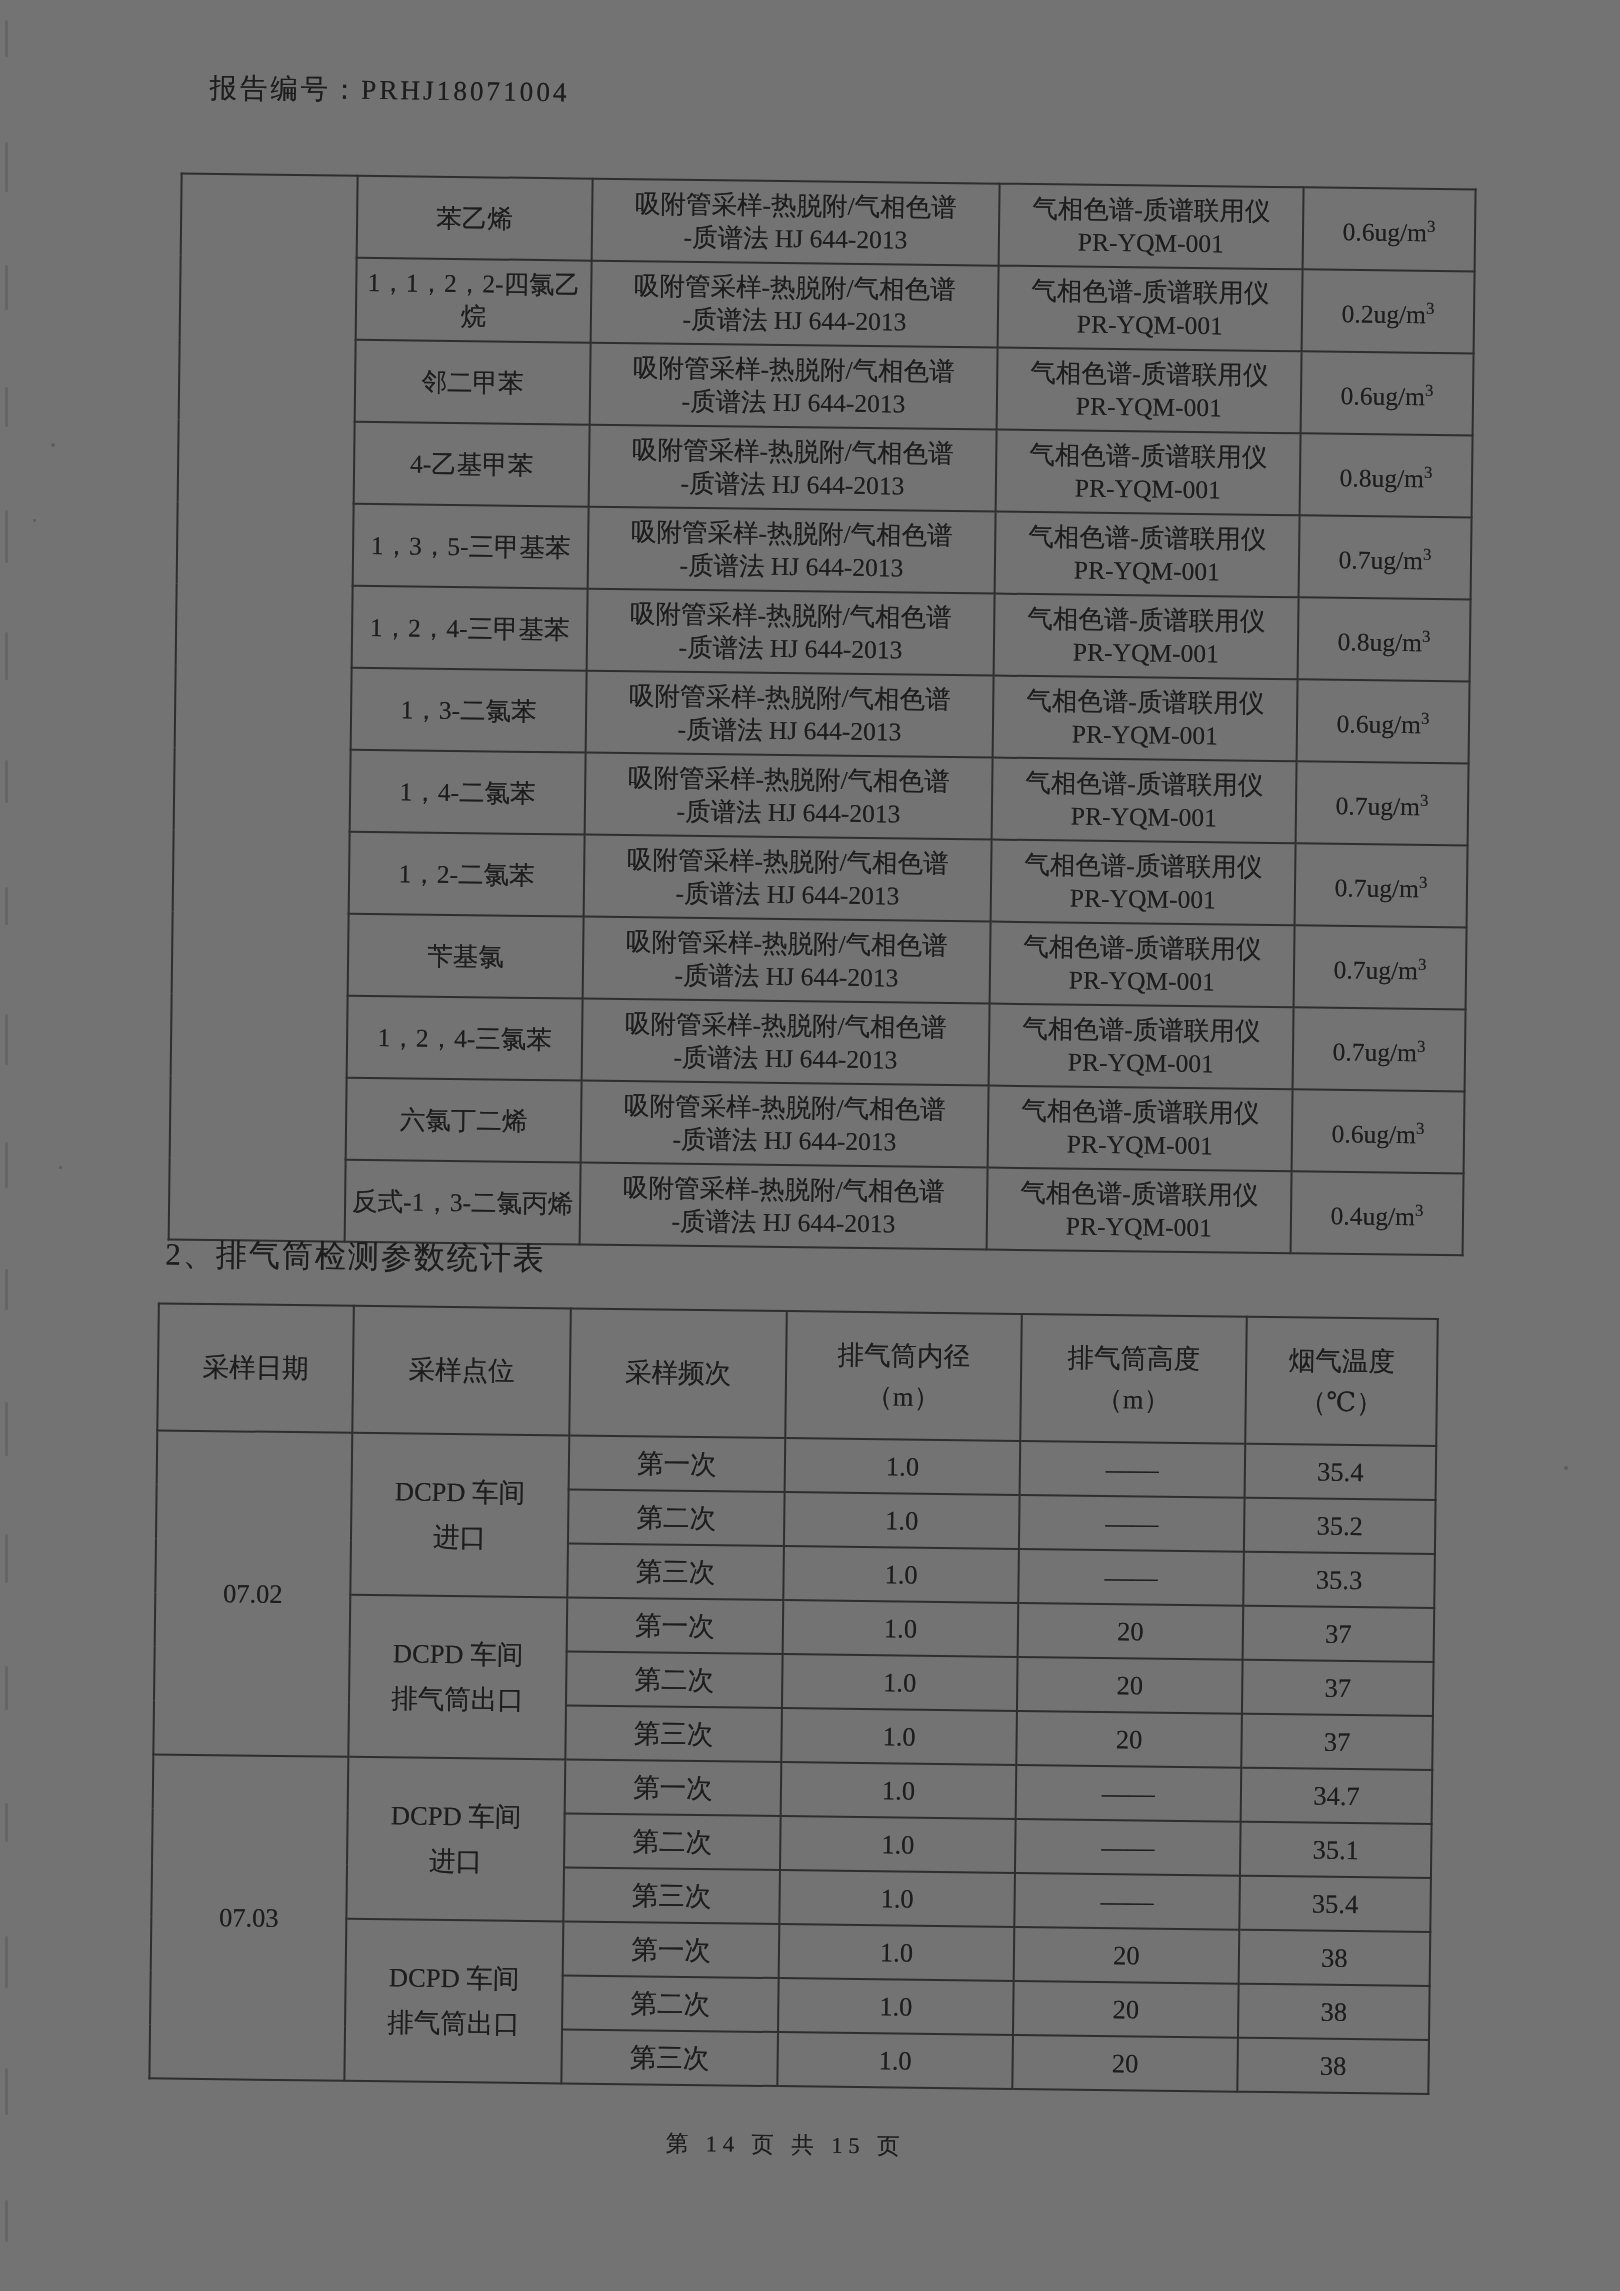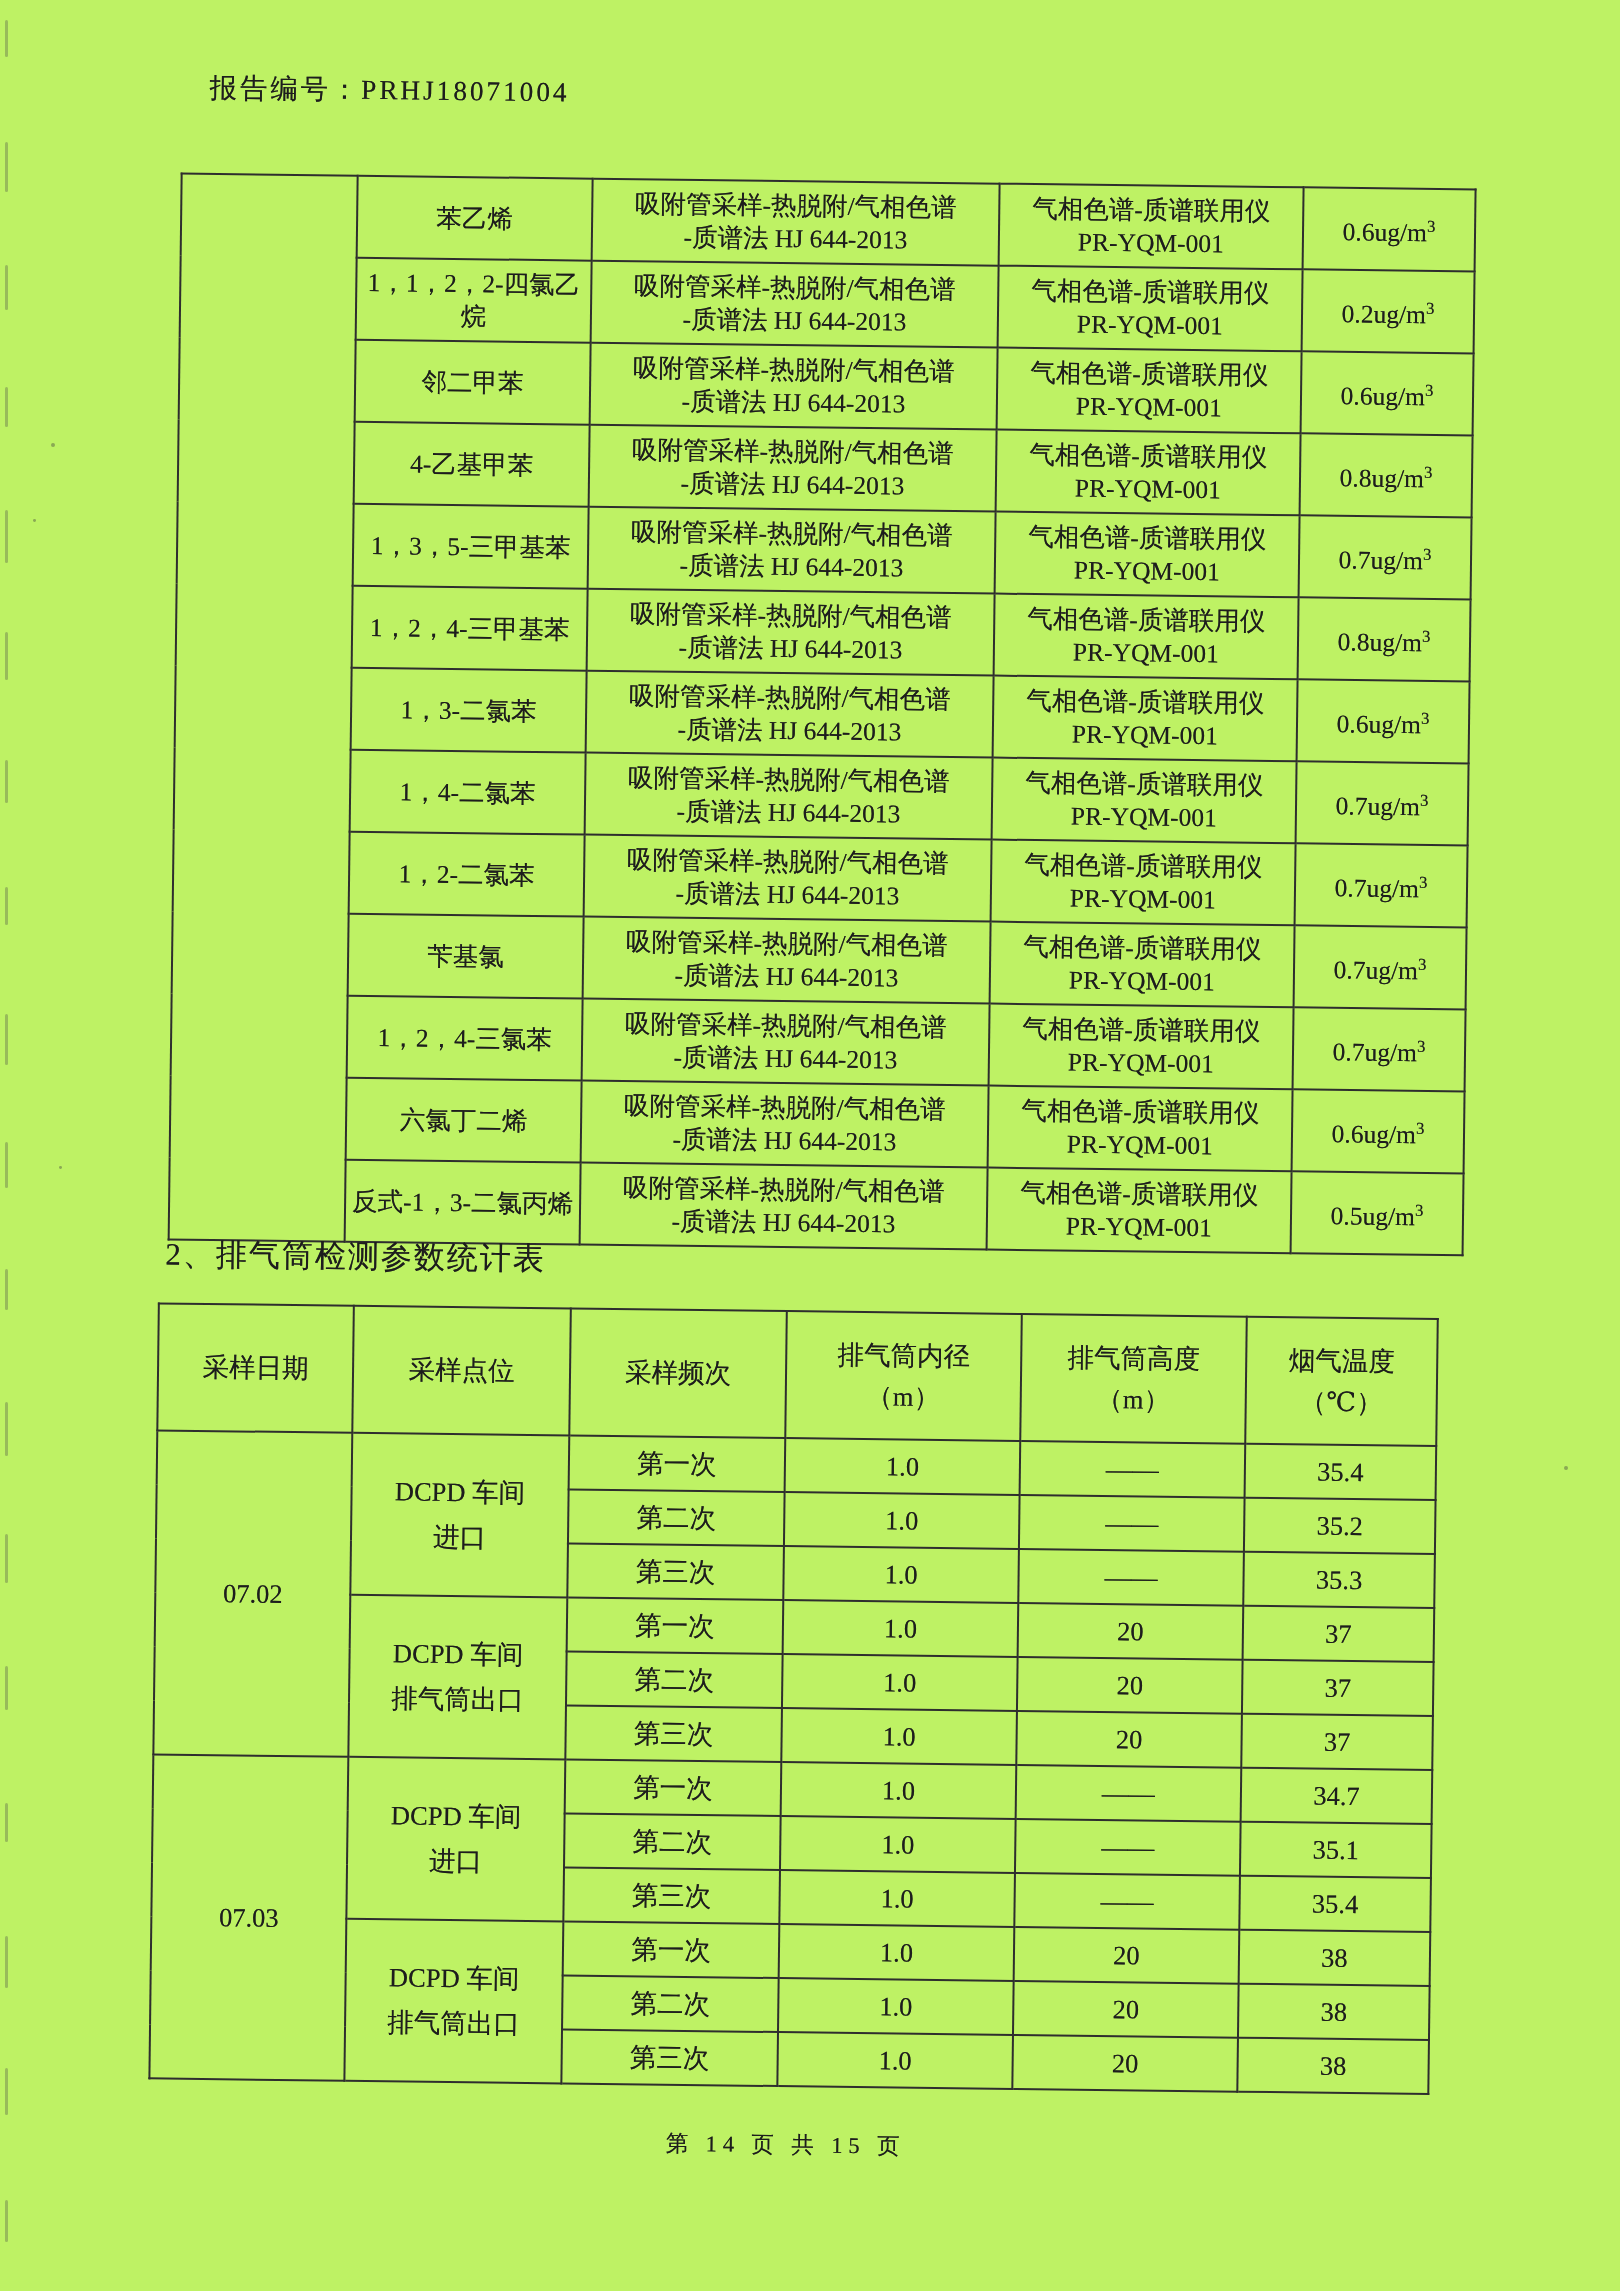--- a/index.html
+++ b/index.html
@@ -1,16 +1,16 @@
 <!DOCTYPE html>
 <html><head>
 <meta charset="utf-8">
 <style>
   html,body{margin:0;padding:0;background:#9a9a9a;}
-  .page{position:relative;width:1620px;height:2292px;background:#bef264;overflow:hidden;
+  .page{position:relative;width:1620px;height:2292px;background:#737373;overflow:hidden;
         font-family:"Liberation Serif","DejaVu Serif",serif;color:#1d1d1d;
         text-shadow:0 0 0.4px rgba(25,25,25,.65);}
   .rot{position:absolute;inset:0;transform:rotate(0.7deg);transform-origin:294px 147px;}
   .report-no{position:absolute;left:209px;top:71px;font-size:27.4px;letter-spacing:2.9px;}
   table{border-collapse:collapse;table-layout:fixed;position:absolute;background:transparent;}
   .t1{left:181px;top:174px;width:1294px;border:2.9px solid #2c2c2c;}
   .t1 td{border:2px solid #2e2e2e;text-align:center;vertical-align:middle;
          font-size:25.5px;line-height:33px;height:78px;padding:1px 5.9px;}
   .t1 td.c0{padding:0;}
   .t1 sup{font-size:16.7px;}
@@ -190,21 +190,21 @@
           <tr>
             <td>反式-1，3-二氯丙烯</td>
             <td>
               <div>吸附管采样-热脱附/气相色谱</div>
               <div>-质谱法 HJ 644-2013</div>
             </td>
             <td>
               <div>气相色谱-质谱联用仪</div>
               <div>PR-YQM-001</div>
             </td>
-            <td><span>0.5</span><span>ug/m</span><sup>3</sup></td>
+            <td><span>0.4</span><span>ug/m</span><sup>3</sup></td>
           </tr>
         </tbody>
     </table>
 
     <div class="section-title">2、排气筒检测参数统计表</div>
 
     <table class="t2">
       <colgroup>
         <col style="width:195px">
           <col style="width:217px">

